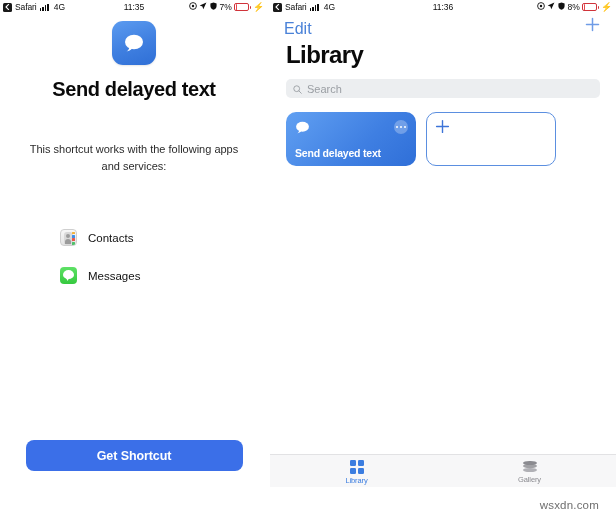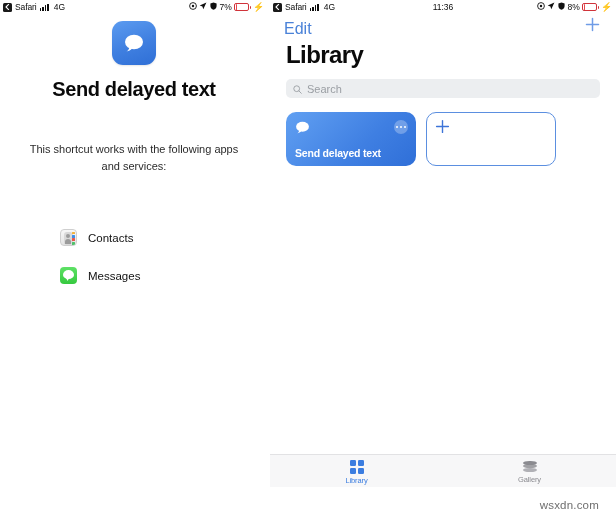--- a/index.html
+++ b/index.html
@@ -220,20 +220,21 @@
         </span>
         <span class="sb-app">Safari</span>
         <span class="sb-bars">
             <i></i>
             <i></i>
             <i></i>
             <i></i>
           </span>
         <span class="sb-net">4G</span>
       </div>
+      <div class="sb-center">11:35</div>
       <div class="sb-right">
         <span class="sb-ico">
           <svg width="8" height="8" viewBox="0 0 8 8">
               <circle cx="4" cy="4" r="3.4" fill="none" stroke="#111" stroke-width="0.9"></circle>
               <circle cx="4" cy="4" r="1.2" fill="#111"></circle>
             </svg>
         </span>
         <span class="sb-ico">
           <svg width="8" height="8" viewBox="0 0 8 8">
               <path d="M7.4 0.6 L0.7 3.5 L3.4 4.4 L4.3 7.2 Z" fill="#111"></path>
@@ -281,20 +282,21 @@
       </div>
       <div class="app-row">
         <span class="app-ico ico-messages">
           <span class="bub"></span>
         </span>
         <span class="app-label">Messages</span>
       </div>
     </div>
 
     <div class="left-actions">
+      <div class="get-shortcut">Get Shortcut</div>
     </div>
   </div>
 
   <div class="panel-divider"></div>
 
   <div class="panel panel-right">
 
     <div class="statusbar">
       <div class="sb-left">
         <span class="sb-back">

